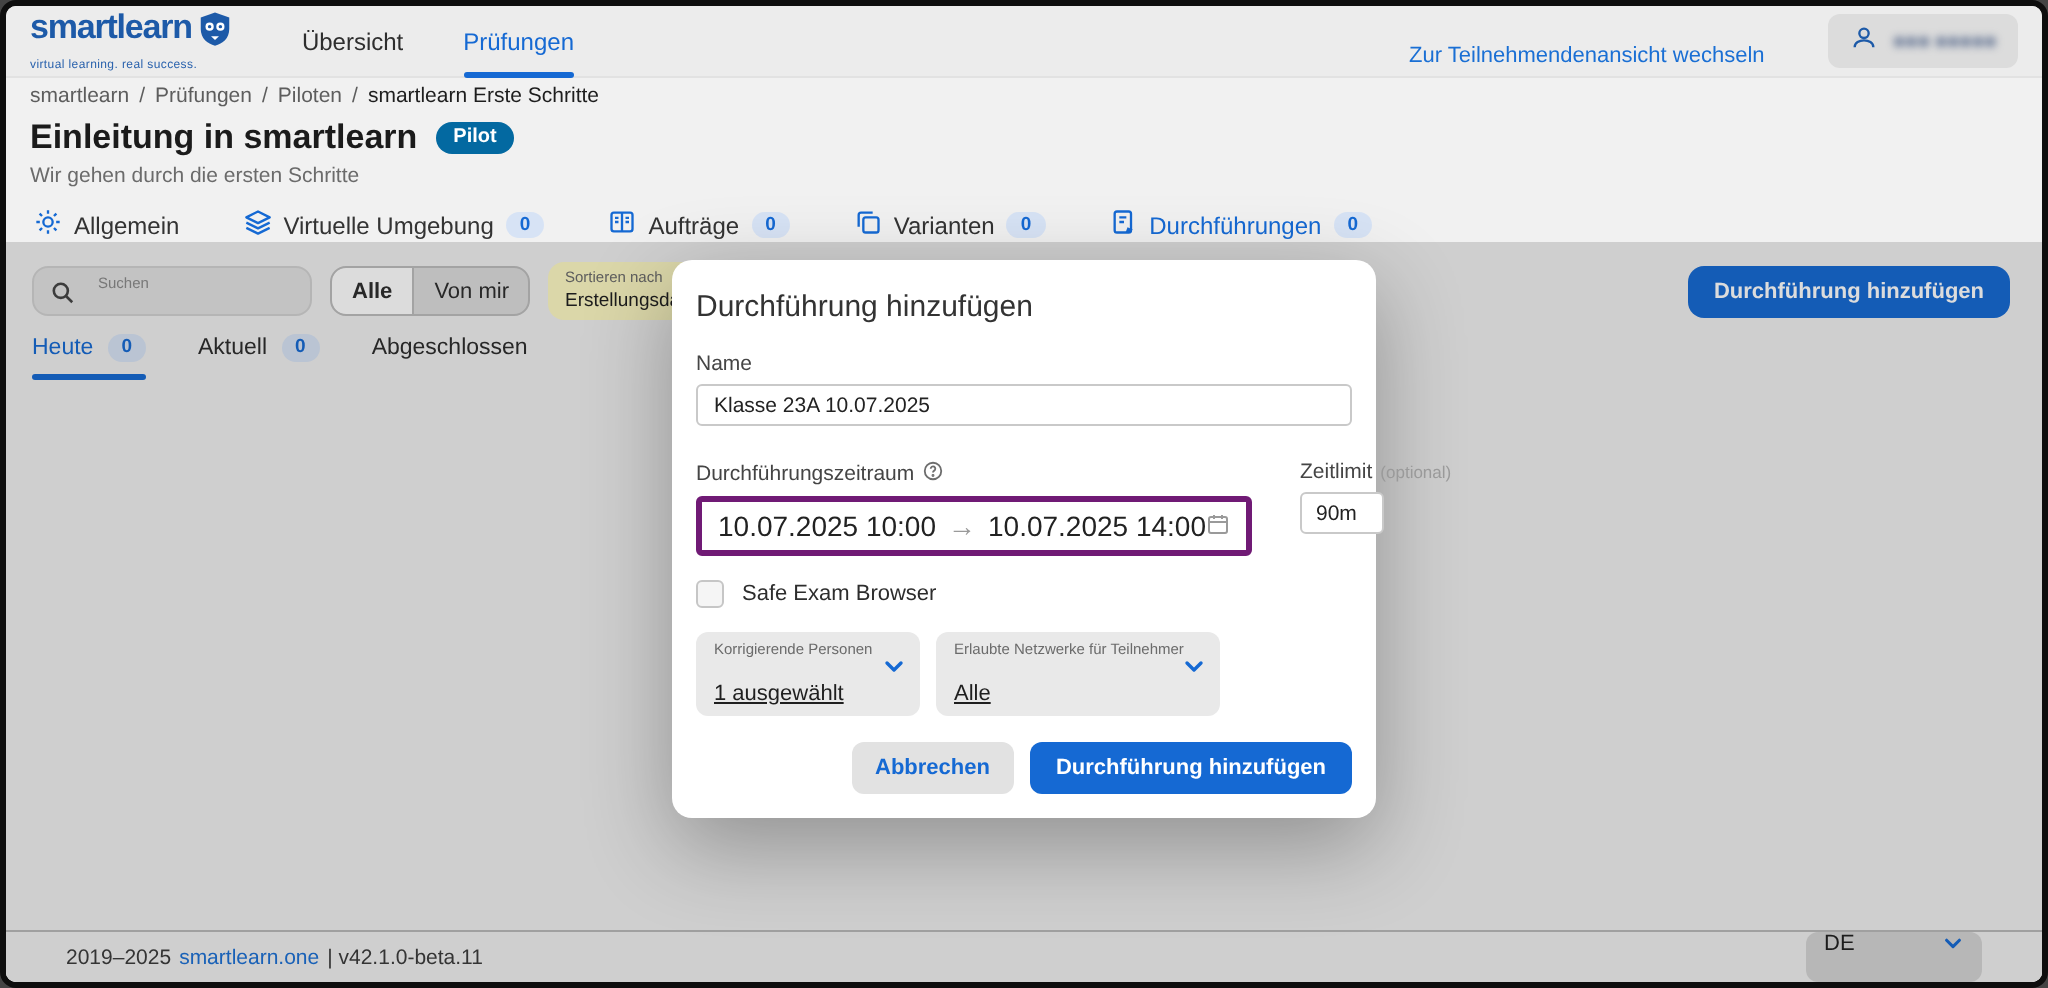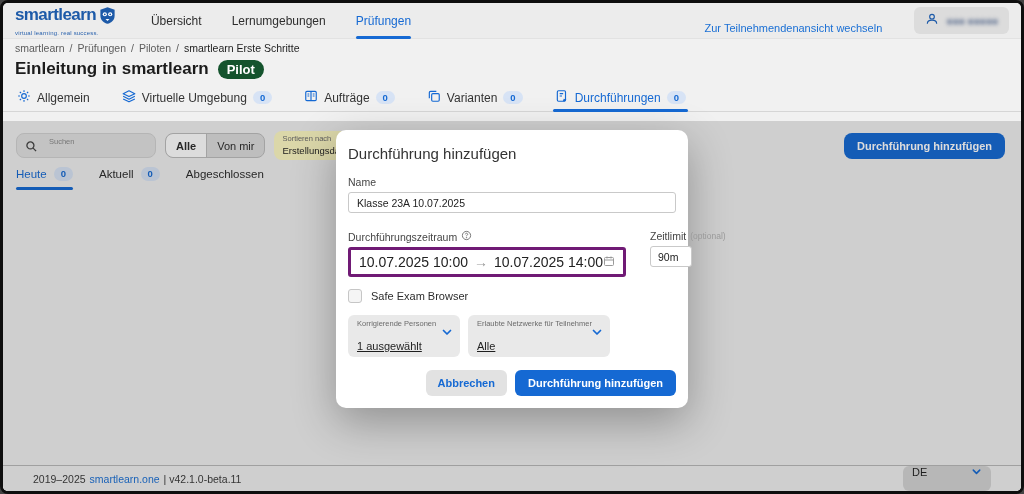--- a/index.html
+++ b/index.html
@@ -28,21 +28,21 @@
   .user-name { font-size:11px; color:#55688b; filter:blur(2px); letter-spacing:-0.5px; }
 
   
   .breadcrumb { padding:3px 12px 1px; font-size:10.5px; color:#5d5d5d; display:flex; gap:5px;
                 align-items:center; height:15px; }
   .crumb { cursor:pointer; }
   .crumb-current { color:#1e1e1e; }
   .page-head { padding:5px 12px 0; }
   .page-title-row { display:flex; align-items:center; gap:9px; }
   .page-title { font-size:17px; font-weight:bold; color:#1b1b1b; }
-  .pilot-badge { background:#14532d; color:#fff; font-size:13px; font-weight:bold;
+  .pilot-badge { background:#0369a1; color:#fff; font-size:10px; font-weight:bold;
                  padding:3px 9px; border-radius:999px; line-height:1; }
   .page-subtitle { font-size:10.5px; color:#6b6b6b; margin-top:3px; }
   .tabbar { display:flex; gap:32px; padding:0 14px; margin-top:5px;
             border-bottom:1px solid #d6d6d6; height:28px; align-items:center; }
   .tab { display:flex; align-items:center; gap:6px; font-size:12px; color:#333;
          position:relative; height:100%; cursor:pointer; white-space:nowrap; }
   .tab svg { color:#1569d3; flex:none; }
   .count-pill { background:#d7e3f5; color:#1569d3; font-size:9.5px; font-weight:bold;
                 padding:2px 7px; border-radius:999px; line-height:1; }
   .tab.active { color:#1569d3; }
@@ -141,23 +141,20 @@
             <path d="M9.5 16.5h5l-2.5 2.5z" fill="#fff"></path>
           </svg>
         </span>
       </div>
       <span class="logo-tagline">virtual learning. real success.</span>
     </div>
     <nav class="nav">
       <div class="nav-item">
         <span>Übersicht</span>
       </div>
-      <div class="nav-item">
-        <span>Lernumgebungen</span>
-      </div>
       <div class="nav-item active">
         <span>Prüfungen</span>
       </div>
     </nav>
     <div class="topbar-right">
       <a class="switch-link">Zur Teilnehmendenansicht wechseln</a>
       <button class="user-chip">
         <span>
           <svg width="14" height="14" viewBox="0 0 24 24" fill="none" stroke="currentColor" stroke-width="2">
             <circle cx="12" cy="8" r="4"></circle>
@@ -177,20 +174,21 @@
     <span class="crumb">Piloten</span>
     <span>/</span>
     <span class="crumb crumb-current">smartlearn Erste Schritte</span>
   </div>
 
   <div class="page-head">
     <div class="page-title-row">
       <span class="page-title">Einleitung in smartlearn</span>
       <span class="pilot-badge">Pilot</span>
     </div>
+    <div class="page-subtitle">Wir gehen durch die ersten Schritte</div>
   </div>
 
   <div class="tabbar">
     <div class="tab">
       <span>
         <svg width="14" height="14" viewBox="0 0 24 24" fill="none" stroke="currentColor" stroke-width="2">
           <circle cx="12" cy="12" r="4"></circle>
           <path d="M12 2v3M12 19v3M2 12h3M19 12h3M4.8 4.8l2.1 2.1M17.1 17.1l2.1 2.1M19.2 4.8l-2.1 2.1M6.9 17.1l-2.1 2.1"></path>
         </svg>
       </span>

